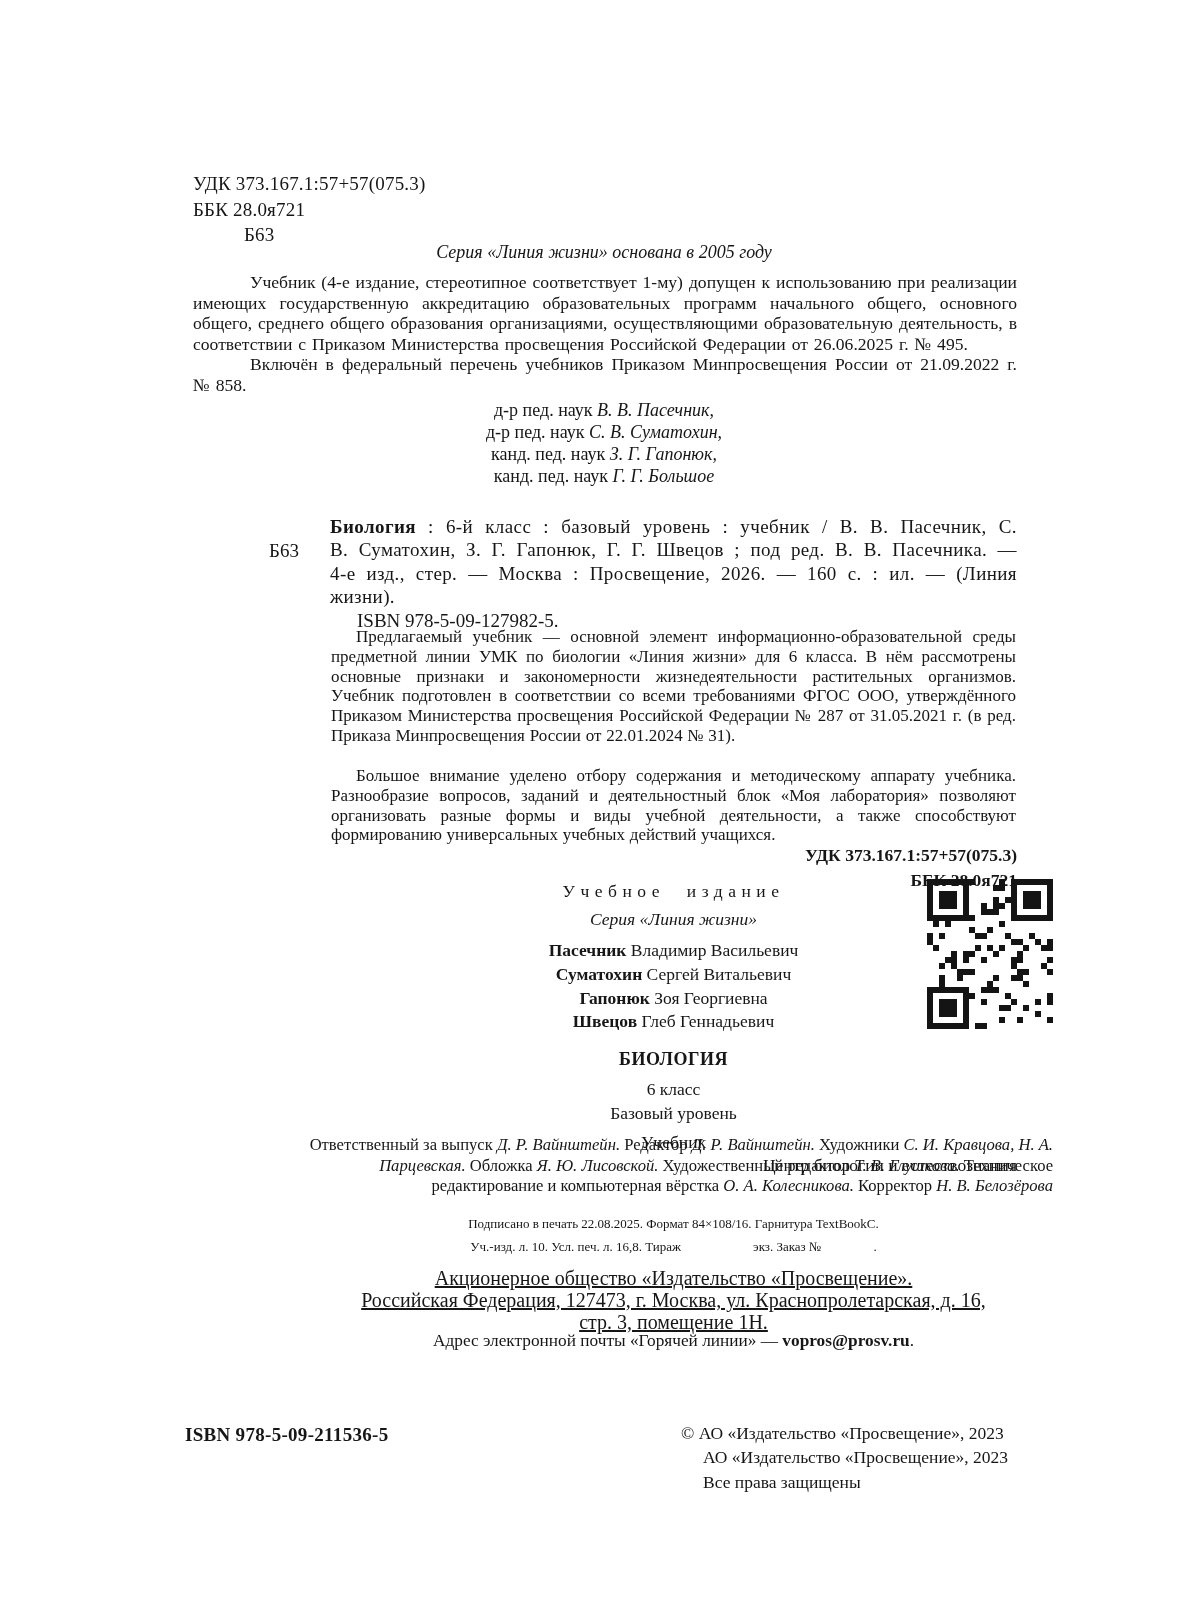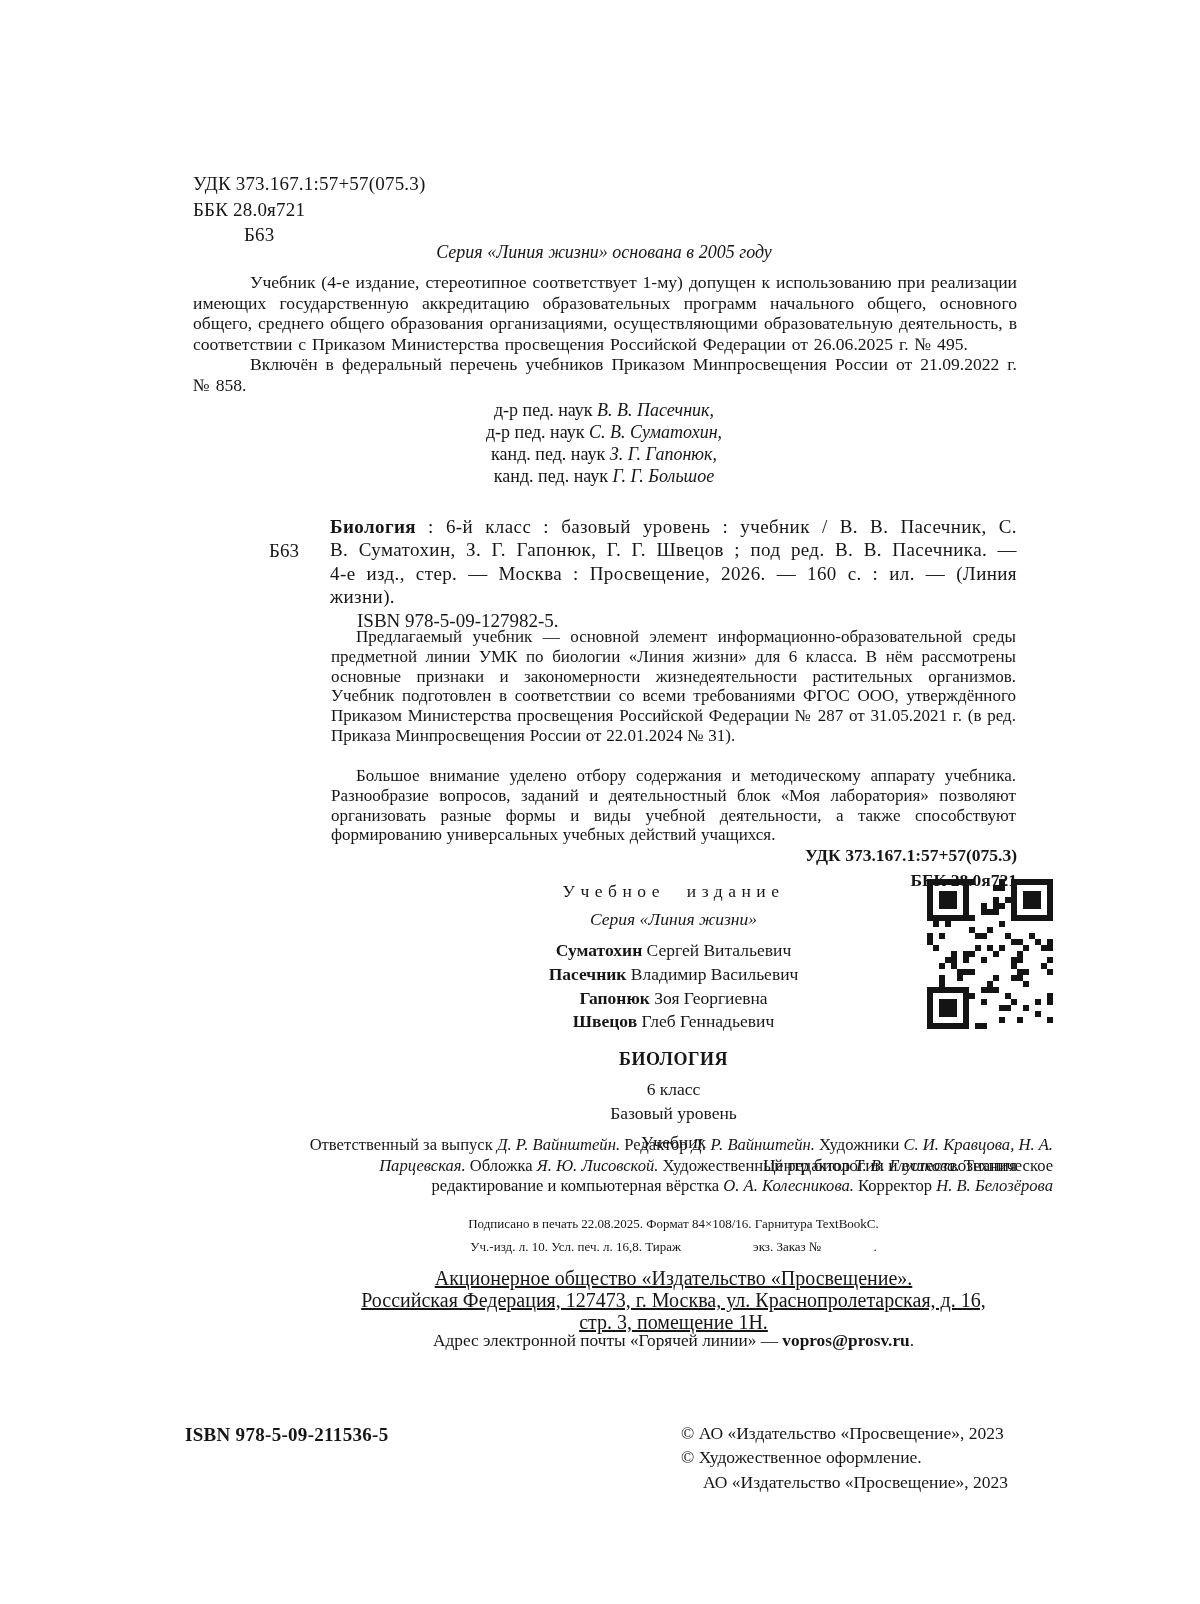--- a/index.html
+++ b/index.html
@@ -627,22 +627,22 @@
       <i></i>
       <i></i>
       <i></i>
       <i></i>
     </div>
 
   <div class="abs imp">
     <div class="edition">Учебное издание</div>
     <div class="series2">Серия «Линия жизни»</div>
     <div class="staff">
+      <div><b>Пасечник</b><span> Владимир Васильевич</span></div>
       <div><b>Суматохин</b><span> Сергей Витальевич</span></div>
-      <div><b>Пасечник</b><span> Владимир Васильевич</span></div>
       <div><b>Гапонюк</b><span> Зоя Георгиевна</span></div>
       <div><b>Швецов</b><span> Глеб Геннадьевич</span></div>
     </div>
     <div class="btitle">БИОЛОГИЯ</div>
     <div class="grade">6 класс</div>
     <div class="level">Базовый уровень</div>
     <div class="kind">Учебник</div>
     <div class="center-label">Центр биологии и естествознания</div>
   </div>
 
@@ -658,17 +658,17 @@
     <div>Российская Федерация, 127473, г. Москва, ул. Краснопролетарская, д. 16,</div>
     <div>стр. 3, помещение 1Н.</div>
   </div>
 
   <p class="abs email-line"><span>Адрес электронной почты «Горячей линии» — </span><b>vopros@prosv.ru</b><span>.</span></p>
 
   <div class="abs isbn-footer">ISBN 978-5-09-211536-5</div>
 
   <div class="abs copyright">
     <div>© АО «Издательство «Просвещение», 2023</div>
-    <div>© Художественное оформление.</div>
     <div class="ind">АО «Издательство «Просвещение», 2023</div>
+    <div class="ind">Все права защищены</div>
   </div>
 
 </div>
 
 </body></html>

